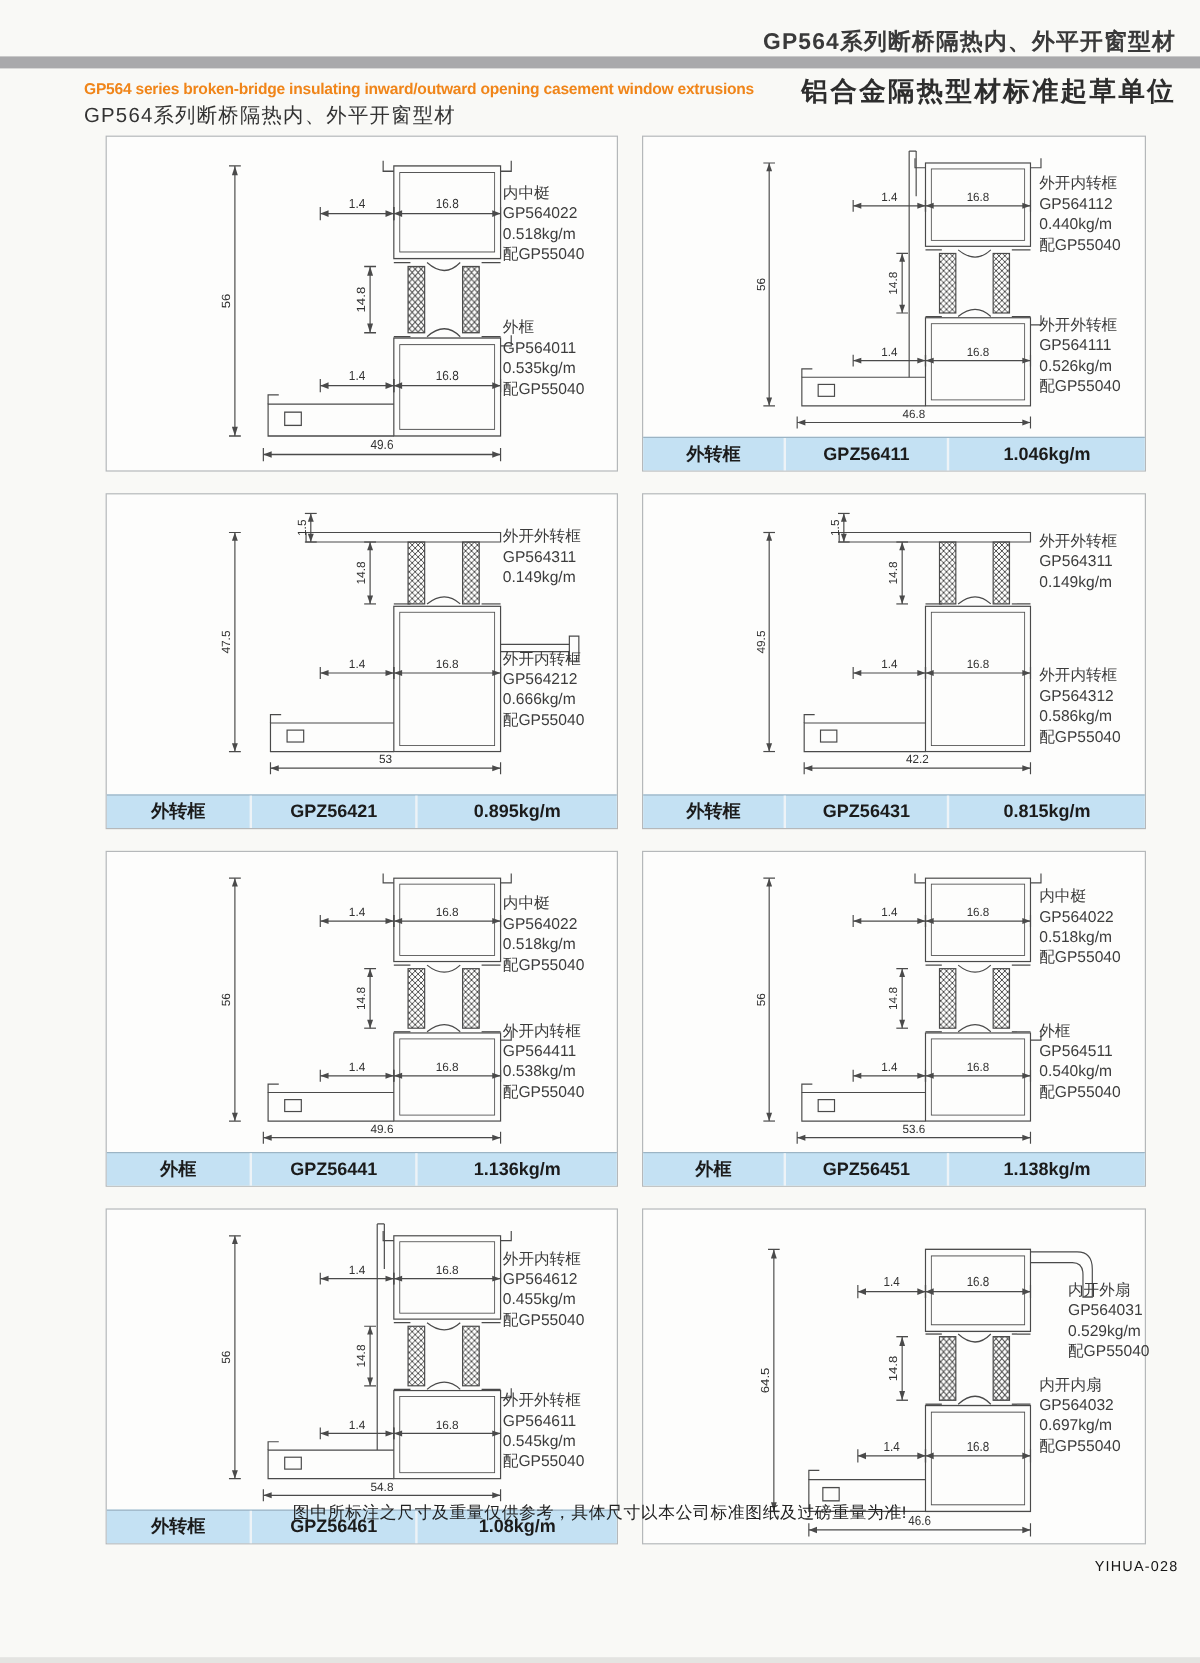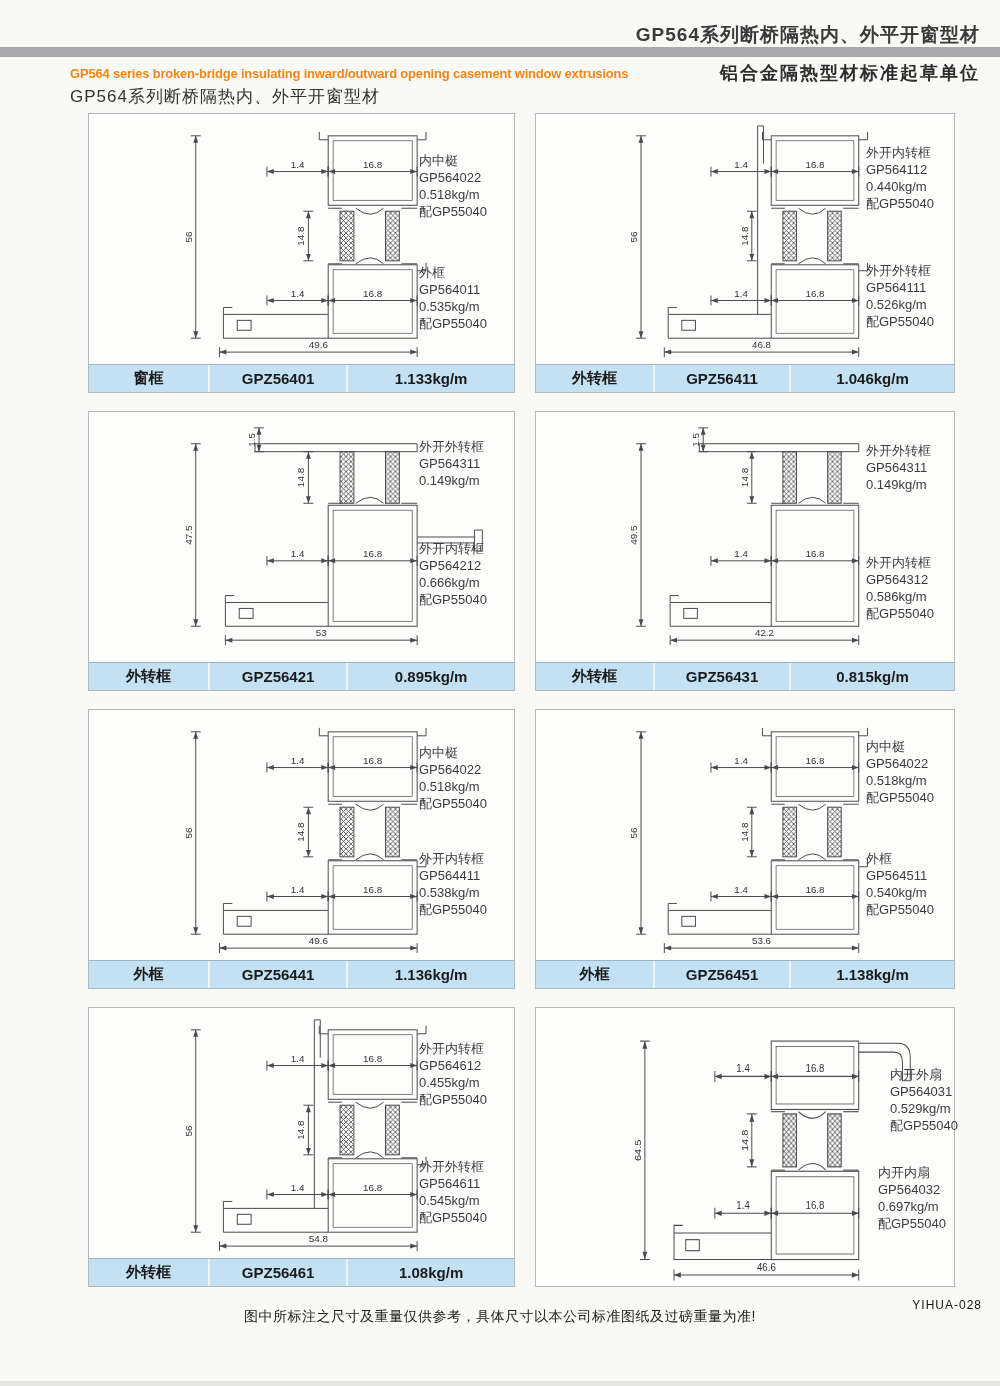--- a/index.html
+++ b/index.html
@@ -1,33 +1,33 @@
 <!DOCTYPE html>
 <html><head>
 <meta charset="utf-8">
 <style>
   *{margin:0;padding:0;box-sizing:border-box}
   html,body{width:1000px;height:1386px}
   body{position:relative;background:#f9f9f6;font-family:"Liberation Sans","DejaVu Sans",sans-serif;overflow:hidden}
   .graybar{position:absolute;left:0;top:47px;width:100%;height:10px;background:#a9a9ab}
   .t-right1{position:absolute;right:20px;top:22px;font-size:19px;font-weight:bold;color:#3a3a3a;letter-spacing:1px}
-  .t-right2{position:absolute;right:20px;top:61px;font-size:18px;font-weight:600;color:#2d2d2d;letter-spacing:2px}
+  .t-right2{position:absolute;right:20px;top:61px;font-size:22px;font-weight:600;color:#2d2d2d;letter-spacing:2px}
   .t-en{position:absolute;left:70px;top:66px;font-size:13px;font-weight:bold;color:#f08519;letter-spacing:-0.2px}
   .t-cn{position:absolute;left:70px;top:85px;font-size:17px;color:#333;letter-spacing:1px}
   #panels{position:absolute;left:88px;top:113px;width:867px;display:grid;grid-template-columns:427px 420px;column-gap:20px;row-gap:18px}
   .panel{background:#fdfdfc;border:1px solid #b5b8ba;height:280px;display:flex;flex-direction:column}
   .draw{position:relative;flex:1}
   .draw svg{position:absolute;left:0;top:0;width:100%;height:100%}
   .plabel{position:absolute;left:330px;font-size:13px;line-height:1.32;color:#3c3c3c;white-space:nowrap}
   .pbar{height:28px;display:flex;background:#c4e1f3;border-top:1px solid #9cb4c4;font-weight:bold;font-size:15px;color:#1b1b1b}
   .pbar div{display:flex;align-items:center;justify-content:center}
   .pbar .c1{width:28%}
   .pbar .c2{width:33%;border-left:2px solid #edf3f7;border-right:2px solid #edf3f7}
   .pbar .c3{flex:1}
-  .note{position:absolute;left:0;right:0;top:1308px;text-align:center;font-size:14px;color:#222;letter-spacing:.5px}
+  .note{position:absolute;left:0;right:0;top:1252px;text-align:center;font-size:14px;color:#222;letter-spacing:.5px}
   .pcode{position:absolute;right:18px;top:1298px;font-size:12px;color:#161616;letter-spacing:1px}
   .bottom-edge{position:absolute;bottom:0;left:0;width:100%;height:5px;background:#e4e4e1}
 </style>
 </head>
 <body>
 
 <div class="t-right1">GP564系列断桥隔热内、外平开窗型材</div>
 <div class="graybar"></div>
 <div class="t-right2">铝合金隔热型材标准起草单位</div>
 <div class="t-en">GP564 series broken-bridge insulating inward/outward opening casement window extrusions</div>
@@ -110,25 +110,20 @@
           <div>GP564022</div>
           <div>0.518kg/m</div>
           <div>配GP55040</div>
         </div>
         <div class="plabel" style="top: 150px;">
           <div>外框</div>
           <div>GP564011</div>
           <div>0.535kg/m</div>
           <div>配GP55040</div>
         </div>
-      </div>
-      <div class="pbar">
-        <div class="c1">窗框</div>
-        <div class="c2">GPZ56401</div>
-        <div class="c3">1.133kg/m</div>
       </div>
     </section>
     <section class="panel">
       <div class="draw">
         <svg viewBox="0 0 430 252" preserveAspectRatio="none">
           <defs>
             <pattern id="hatch1" width="5" height="5" patternUnits="userSpaceOnUse">
               <path d="M0 5 L5 0 M0 0 L5 5" stroke="#444" stroke-width="0.8"></path>
             </pattern>
           </defs>
@@ -713,21 +708,21 @@
             <path d="M332 242 l-7 -2.5 v5 z" fill="#4a4a4a" transform="rotate(0 332 242)"></path>
             <text x="237" y="238" font-size="10" fill="#333" text-anchor="middle" font-family="Liberation Sans, sans-serif">46.6</text>
           </g>
         </svg>
         <div class="plabel" style="top: 58px; margin-left: 24px;">
           <div>内开外扇</div>
           <div>GP564031</div>
           <div>0.529kg/m</div>
           <div>配GP55040</div>
         </div>
-        <div class="plabel" style="top: 156px; margin-left: 12px;">
+        <div class="plabel" style="top: 137px;">
           <div>内开内扇</div>
           <div>GP564032</div>
           <div>0.697kg/m</div>
           <div>配GP55040</div>
         </div>
       </div>
     </section>
   </div>
 
 <div class="note">图中所标注之尺寸及重量仅供参考，具体尺寸以本公司标准图纸及过磅重量为准!</div>

